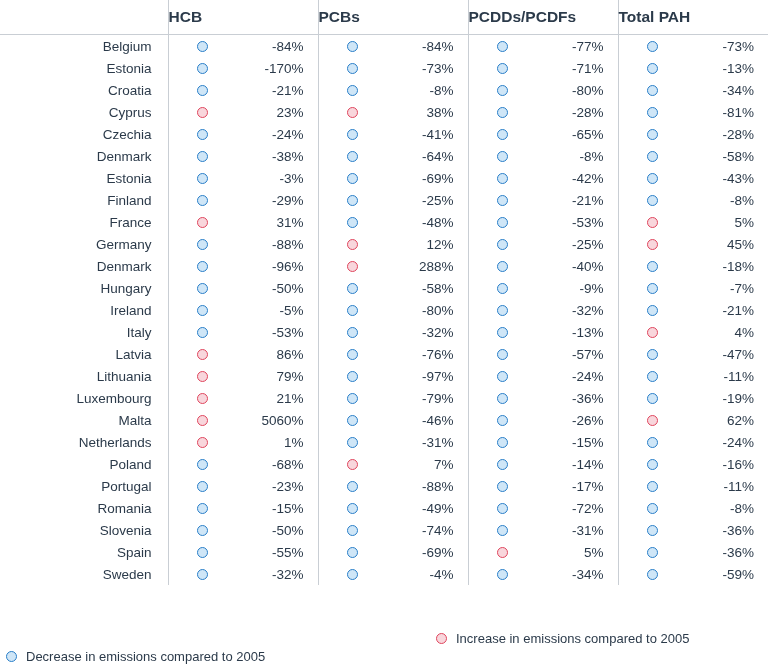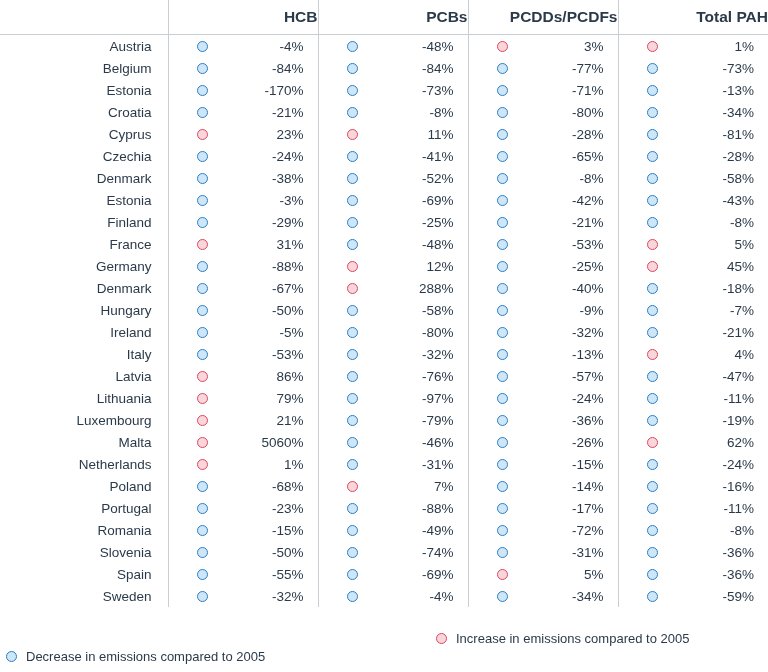--- a/index.html
+++ b/index.html
@@ -26,21 +26,21 @@
     table-layout: fixed;
   }
   table.emissions col.country { width: 168px; }
   table.emissions col.metric  { width: 150px; }
 
   thead th {
     font-size: 15.5px;
     font-weight: bold;
     color: #2b3a4a;
     padding: 0 0 8px 0;
-    text-align: right;
+    text-align: left;
     vertical-align: bottom;
     height: 26px;
   }
   thead th.country-head {
     border-right: 1px solid #c9ced4;
   }
   thead th.metric-head {
     border-right: 1px solid #c9ced4;
   }
   thead th.metric-head.last {
@@ -132,322 +132,295 @@
       <tr class="headrow">
         <th class="country-head"></th>
         <th class="metric-head">HCB</th>
         <th class="metric-head">PCBs</th>
         <th class="metric-head">PCDDs/PCDFs</th>
         <th class="metric-head last">Total PAH</th>
       </tr>
     </thead>
     <tbody id="tbody">
         <tr>
-          <td class="country">Austria</td>
-          <td class="metric">
-            <div class="cellinner">
-              <span class="dot dec"></span>
-              <span class="val">-4%</span>
+          <td class="country">Belgium</td>
+          <td class="metric">
+            <div class="cellinner">
+              <span class="dot dec"></span>
+              <span class="val">-84%</span>
+            </div>
+          </td>
+          <td class="metric">
+            <div class="cellinner">
+              <span class="dot dec"></span>
+              <span class="val">-84%</span>
+            </div>
+          </td>
+          <td class="metric">
+            <div class="cellinner">
+              <span class="dot dec"></span>
+              <span class="val">-77%</span>
+            </div>
+          </td>
+          <td class="metric last">
+            <div class="cellinner">
+              <span class="dot dec"></span>
+              <span class="val">-73%</span>
+            </div>
+          </td>
+        </tr>
+        <tr>
+          <td class="country">Estonia</td>
+          <td class="metric">
+            <div class="cellinner">
+              <span class="dot dec"></span>
+              <span class="val">-170%</span>
+            </div>
+          </td>
+          <td class="metric">
+            <div class="cellinner">
+              <span class="dot dec"></span>
+              <span class="val">-73%</span>
+            </div>
+          </td>
+          <td class="metric">
+            <div class="cellinner">
+              <span class="dot dec"></span>
+              <span class="val">-71%</span>
+            </div>
+          </td>
+          <td class="metric last">
+            <div class="cellinner">
+              <span class="dot dec"></span>
+              <span class="val">-13%</span>
+            </div>
+          </td>
+        </tr>
+        <tr>
+          <td class="country">Croatia</td>
+          <td class="metric">
+            <div class="cellinner">
+              <span class="dot dec"></span>
+              <span class="val">-21%</span>
+            </div>
+          </td>
+          <td class="metric">
+            <div class="cellinner">
+              <span class="dot dec"></span>
+              <span class="val">-8%</span>
+            </div>
+          </td>
+          <td class="metric">
+            <div class="cellinner">
+              <span class="dot dec"></span>
+              <span class="val">-80%</span>
+            </div>
+          </td>
+          <td class="metric last">
+            <div class="cellinner">
+              <span class="dot dec"></span>
+              <span class="val">-34%</span>
+            </div>
+          </td>
+        </tr>
+        <tr>
+          <td class="country">Cyprus</td>
+          <td class="metric">
+            <div class="cellinner">
+              <span class="dot inc"></span>
+              <span class="val">23%</span>
+            </div>
+          </td>
+          <td class="metric">
+            <div class="cellinner">
+              <span class="dot inc"></span>
+              <span class="val">38%</span>
+            </div>
+          </td>
+          <td class="metric">
+            <div class="cellinner">
+              <span class="dot dec"></span>
+              <span class="val">-28%</span>
+            </div>
+          </td>
+          <td class="metric last">
+            <div class="cellinner">
+              <span class="dot dec"></span>
+              <span class="val">-81%</span>
+            </div>
+          </td>
+        </tr>
+        <tr>
+          <td class="country">Czechia</td>
+          <td class="metric">
+            <div class="cellinner">
+              <span class="dot dec"></span>
+              <span class="val">-24%</span>
+            </div>
+          </td>
+          <td class="metric">
+            <div class="cellinner">
+              <span class="dot dec"></span>
+              <span class="val">-41%</span>
+            </div>
+          </td>
+          <td class="metric">
+            <div class="cellinner">
+              <span class="dot dec"></span>
+              <span class="val">-65%</span>
+            </div>
+          </td>
+          <td class="metric last">
+            <div class="cellinner">
+              <span class="dot dec"></span>
+              <span class="val">-28%</span>
+            </div>
+          </td>
+        </tr>
+        <tr>
+          <td class="country">Denmark</td>
+          <td class="metric">
+            <div class="cellinner">
+              <span class="dot dec"></span>
+              <span class="val">-38%</span>
+            </div>
+          </td>
+          <td class="metric">
+            <div class="cellinner">
+              <span class="dot dec"></span>
+              <span class="val">-64%</span>
+            </div>
+          </td>
+          <td class="metric">
+            <div class="cellinner">
+              <span class="dot dec"></span>
+              <span class="val">-8%</span>
+            </div>
+          </td>
+          <td class="metric last">
+            <div class="cellinner">
+              <span class="dot dec"></span>
+              <span class="val">-58%</span>
+            </div>
+          </td>
+        </tr>
+        <tr>
+          <td class="country">Estonia</td>
+          <td class="metric">
+            <div class="cellinner">
+              <span class="dot dec"></span>
+              <span class="val">-3%</span>
+            </div>
+          </td>
+          <td class="metric">
+            <div class="cellinner">
+              <span class="dot dec"></span>
+              <span class="val">-69%</span>
+            </div>
+          </td>
+          <td class="metric">
+            <div class="cellinner">
+              <span class="dot dec"></span>
+              <span class="val">-42%</span>
+            </div>
+          </td>
+          <td class="metric last">
+            <div class="cellinner">
+              <span class="dot dec"></span>
+              <span class="val">-43%</span>
+            </div>
+          </td>
+        </tr>
+        <tr>
+          <td class="country">Finland</td>
+          <td class="metric">
+            <div class="cellinner">
+              <span class="dot dec"></span>
+              <span class="val">-29%</span>
+            </div>
+          </td>
+          <td class="metric">
+            <div class="cellinner">
+              <span class="dot dec"></span>
+              <span class="val">-25%</span>
+            </div>
+          </td>
+          <td class="metric">
+            <div class="cellinner">
+              <span class="dot dec"></span>
+              <span class="val">-21%</span>
+            </div>
+          </td>
+          <td class="metric last">
+            <div class="cellinner">
+              <span class="dot dec"></span>
+              <span class="val">-8%</span>
+            </div>
+          </td>
+        </tr>
+        <tr>
+          <td class="country">France</td>
+          <td class="metric">
+            <div class="cellinner">
+              <span class="dot inc"></span>
+              <span class="val">31%</span>
             </div>
           </td>
           <td class="metric">
             <div class="cellinner">
               <span class="dot dec"></span>
               <span class="val">-48%</span>
             </div>
           </td>
           <td class="metric">
             <div class="cellinner">
-              <span class="dot inc"></span>
-              <span class="val">3%</span>
-            </div>
-          </td>
-          <td class="metric last">
-            <div class="cellinner">
-              <span class="dot inc"></span>
-              <span class="val">1%</span>
-            </div>
-          </td>
-        </tr>
-        <tr>
-          <td class="country">Belgium</td>
-          <td class="metric">
-            <div class="cellinner">
-              <span class="dot dec"></span>
-              <span class="val">-84%</span>
-            </div>
-          </td>
-          <td class="metric">
-            <div class="cellinner">
-              <span class="dot dec"></span>
-              <span class="val">-84%</span>
-            </div>
-          </td>
-          <td class="metric">
-            <div class="cellinner">
-              <span class="dot dec"></span>
-              <span class="val">-77%</span>
-            </div>
-          </td>
-          <td class="metric last">
-            <div class="cellinner">
-              <span class="dot dec"></span>
-              <span class="val">-73%</span>
-            </div>
-          </td>
-        </tr>
-        <tr>
-          <td class="country">Estonia</td>
-          <td class="metric">
-            <div class="cellinner">
-              <span class="dot dec"></span>
-              <span class="val">-170%</span>
-            </div>
-          </td>
-          <td class="metric">
-            <div class="cellinner">
-              <span class="dot dec"></span>
-              <span class="val">-73%</span>
-            </div>
-          </td>
-          <td class="metric">
-            <div class="cellinner">
-              <span class="dot dec"></span>
-              <span class="val">-71%</span>
-            </div>
-          </td>
-          <td class="metric last">
-            <div class="cellinner">
-              <span class="dot dec"></span>
-              <span class="val">-13%</span>
-            </div>
-          </td>
-        </tr>
-        <tr>
-          <td class="country">Croatia</td>
-          <td class="metric">
-            <div class="cellinner">
-              <span class="dot dec"></span>
-              <span class="val">-21%</span>
-            </div>
-          </td>
-          <td class="metric">
-            <div class="cellinner">
-              <span class="dot dec"></span>
-              <span class="val">-8%</span>
-            </div>
-          </td>
-          <td class="metric">
-            <div class="cellinner">
-              <span class="dot dec"></span>
-              <span class="val">-80%</span>
-            </div>
-          </td>
-          <td class="metric last">
-            <div class="cellinner">
-              <span class="dot dec"></span>
-              <span class="val">-34%</span>
-            </div>
-          </td>
-        </tr>
-        <tr>
-          <td class="country">Cyprus</td>
-          <td class="metric">
-            <div class="cellinner">
-              <span class="dot inc"></span>
-              <span class="val">23%</span>
-            </div>
-          </td>
-          <td class="metric">
-            <div class="cellinner">
-              <span class="dot inc"></span>
-              <span class="val">11%</span>
-            </div>
-          </td>
-          <td class="metric">
-            <div class="cellinner">
-              <span class="dot dec"></span>
-              <span class="val">-28%</span>
-            </div>
-          </td>
-          <td class="metric last">
-            <div class="cellinner">
-              <span class="dot dec"></span>
-              <span class="val">-81%</span>
-            </div>
-          </td>
-        </tr>
-        <tr>
-          <td class="country">Czechia</td>
-          <td class="metric">
-            <div class="cellinner">
-              <span class="dot dec"></span>
-              <span class="val">-24%</span>
-            </div>
-          </td>
-          <td class="metric">
-            <div class="cellinner">
-              <span class="dot dec"></span>
-              <span class="val">-41%</span>
-            </div>
-          </td>
-          <td class="metric">
-            <div class="cellinner">
-              <span class="dot dec"></span>
-              <span class="val">-65%</span>
-            </div>
-          </td>
-          <td class="metric last">
-            <div class="cellinner">
-              <span class="dot dec"></span>
-              <span class="val">-28%</span>
+              <span class="dot dec"></span>
+              <span class="val">-53%</span>
+            </div>
+          </td>
+          <td class="metric last">
+            <div class="cellinner">
+              <span class="dot inc"></span>
+              <span class="val">5%</span>
+            </div>
+          </td>
+        </tr>
+        <tr>
+          <td class="country">Germany</td>
+          <td class="metric">
+            <div class="cellinner">
+              <span class="dot dec"></span>
+              <span class="val">-88%</span>
+            </div>
+          </td>
+          <td class="metric">
+            <div class="cellinner">
+              <span class="dot inc"></span>
+              <span class="val">12%</span>
+            </div>
+          </td>
+          <td class="metric">
+            <div class="cellinner">
+              <span class="dot dec"></span>
+              <span class="val">-25%</span>
+            </div>
+          </td>
+          <td class="metric last">
+            <div class="cellinner">
+              <span class="dot inc"></span>
+              <span class="val">45%</span>
             </div>
           </td>
         </tr>
         <tr>
           <td class="country">Denmark</td>
           <td class="metric">
             <div class="cellinner">
               <span class="dot dec"></span>
-              <span class="val">-38%</span>
-            </div>
-          </td>
-          <td class="metric">
-            <div class="cellinner">
-              <span class="dot dec"></span>
-              <span class="val">-52%</span>
-            </div>
-          </td>
-          <td class="metric">
-            <div class="cellinner">
-              <span class="dot dec"></span>
-              <span class="val">-8%</span>
-            </div>
-          </td>
-          <td class="metric last">
-            <div class="cellinner">
-              <span class="dot dec"></span>
-              <span class="val">-58%</span>
-            </div>
-          </td>
-        </tr>
-        <tr>
-          <td class="country">Estonia</td>
-          <td class="metric">
-            <div class="cellinner">
-              <span class="dot dec"></span>
-              <span class="val">-3%</span>
-            </div>
-          </td>
-          <td class="metric">
-            <div class="cellinner">
-              <span class="dot dec"></span>
-              <span class="val">-69%</span>
-            </div>
-          </td>
-          <td class="metric">
-            <div class="cellinner">
-              <span class="dot dec"></span>
-              <span class="val">-42%</span>
-            </div>
-          </td>
-          <td class="metric last">
-            <div class="cellinner">
-              <span class="dot dec"></span>
-              <span class="val">-43%</span>
-            </div>
-          </td>
-        </tr>
-        <tr>
-          <td class="country">Finland</td>
-          <td class="metric">
-            <div class="cellinner">
-              <span class="dot dec"></span>
-              <span class="val">-29%</span>
-            </div>
-          </td>
-          <td class="metric">
-            <div class="cellinner">
-              <span class="dot dec"></span>
-              <span class="val">-25%</span>
-            </div>
-          </td>
-          <td class="metric">
-            <div class="cellinner">
-              <span class="dot dec"></span>
-              <span class="val">-21%</span>
-            </div>
-          </td>
-          <td class="metric last">
-            <div class="cellinner">
-              <span class="dot dec"></span>
-              <span class="val">-8%</span>
-            </div>
-          </td>
-        </tr>
-        <tr>
-          <td class="country">France</td>
-          <td class="metric">
-            <div class="cellinner">
-              <span class="dot inc"></span>
-              <span class="val">31%</span>
-            </div>
-          </td>
-          <td class="metric">
-            <div class="cellinner">
-              <span class="dot dec"></span>
-              <span class="val">-48%</span>
-            </div>
-          </td>
-          <td class="metric">
-            <div class="cellinner">
-              <span class="dot dec"></span>
-              <span class="val">-53%</span>
-            </div>
-          </td>
-          <td class="metric last">
-            <div class="cellinner">
-              <span class="dot inc"></span>
-              <span class="val">5%</span>
-            </div>
-          </td>
-        </tr>
-        <tr>
-          <td class="country">Germany</td>
-          <td class="metric">
-            <div class="cellinner">
-              <span class="dot dec"></span>
-              <span class="val">-88%</span>
-            </div>
-          </td>
-          <td class="metric">
-            <div class="cellinner">
-              <span class="dot inc"></span>
-              <span class="val">12%</span>
-            </div>
-          </td>
-          <td class="metric">
-            <div class="cellinner">
-              <span class="dot dec"></span>
-              <span class="val">-25%</span>
-            </div>
-          </td>
-          <td class="metric last">
-            <div class="cellinner">
-              <span class="dot inc"></span>
-              <span class="val">45%</span>
-            </div>
-          </td>
-        </tr>
-        <tr>
-          <td class="country">Denmark</td>
-          <td class="metric">
-            <div class="cellinner">
-              <span class="dot dec"></span>
-              <span class="val">-67%</span>
+              <span class="val">-96%</span>
             </div>
           </td>
           <td class="metric">
             <div class="cellinner">
               <span class="dot inc"></span>
               <span class="val">288%</span>
             </div>
           </td>
           <td class="metric">
             <div class="cellinner">

